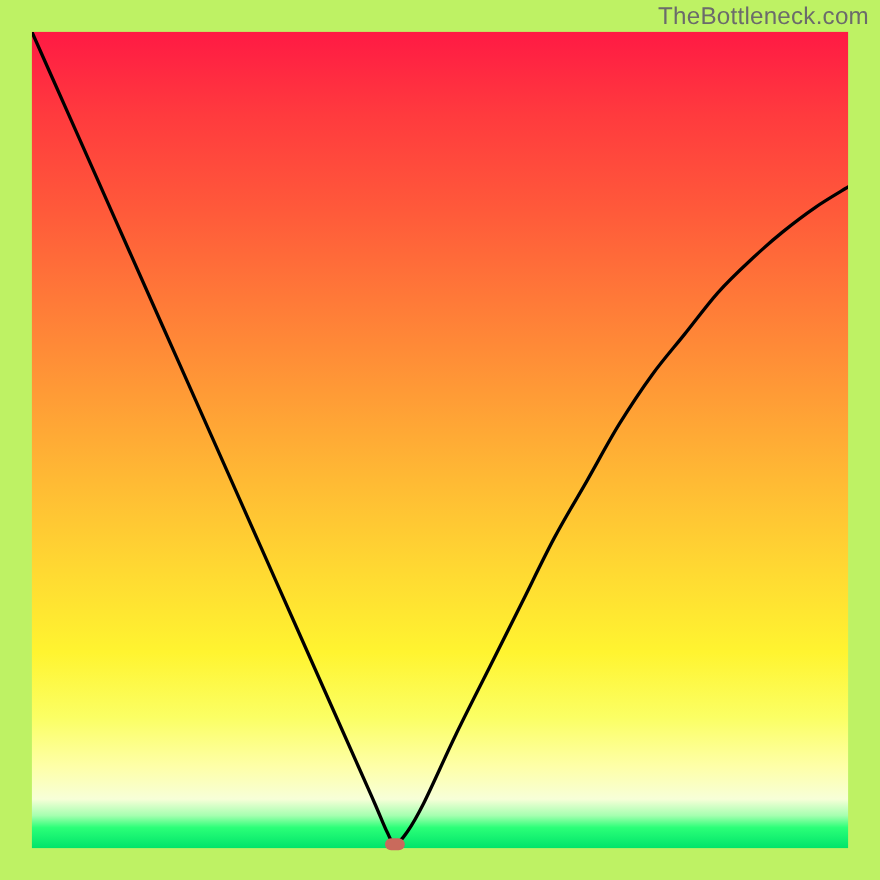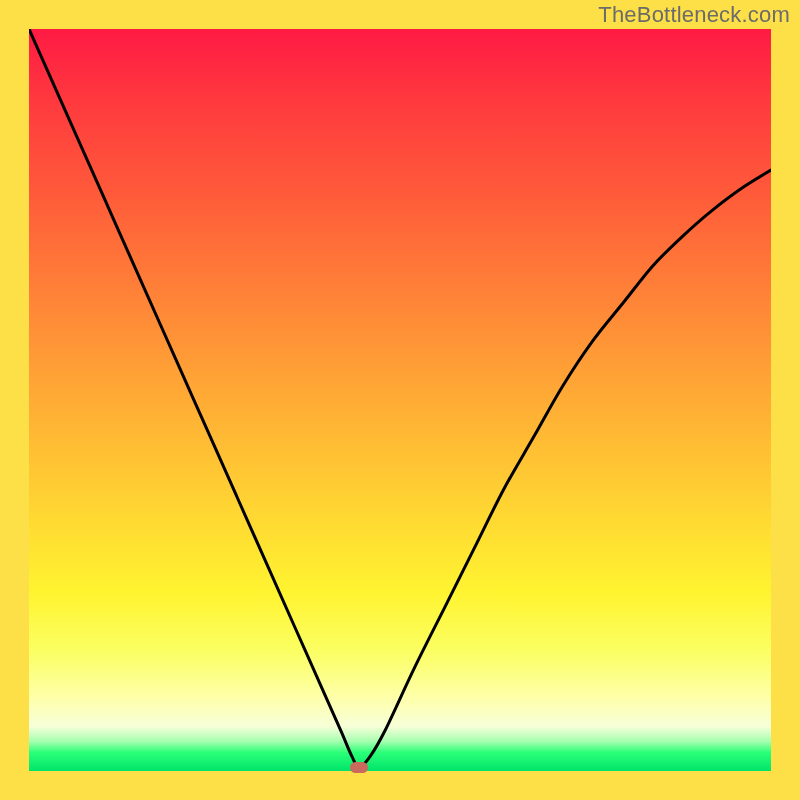--- a/index.html
+++ b/index.html
@@ -8,21 +8,21 @@
     width: 800px;
     height: 800px;
     background: #000;
     overflow: hidden;
     font-family: Arial, Helvetica, sans-serif;
   }
   .outer {
     position: relative;
     width: 800px;
     height: 800px;
-    background: #fde047;
+    background: #bef264;
   }
   .watermark {
     position: absolute;
     top: 2px;
     right: 10px;
     color: #6b6b6b;
     font-size: 22px;
     font-weight: 400;
     letter-spacing: 0.2px;
     z-index: 5;

